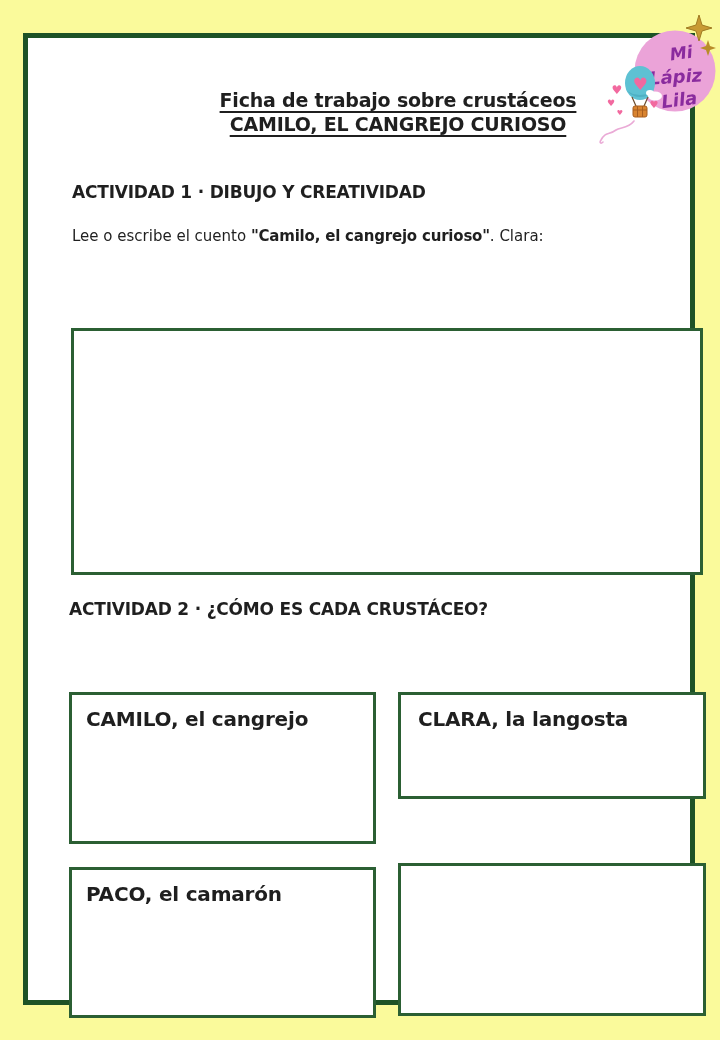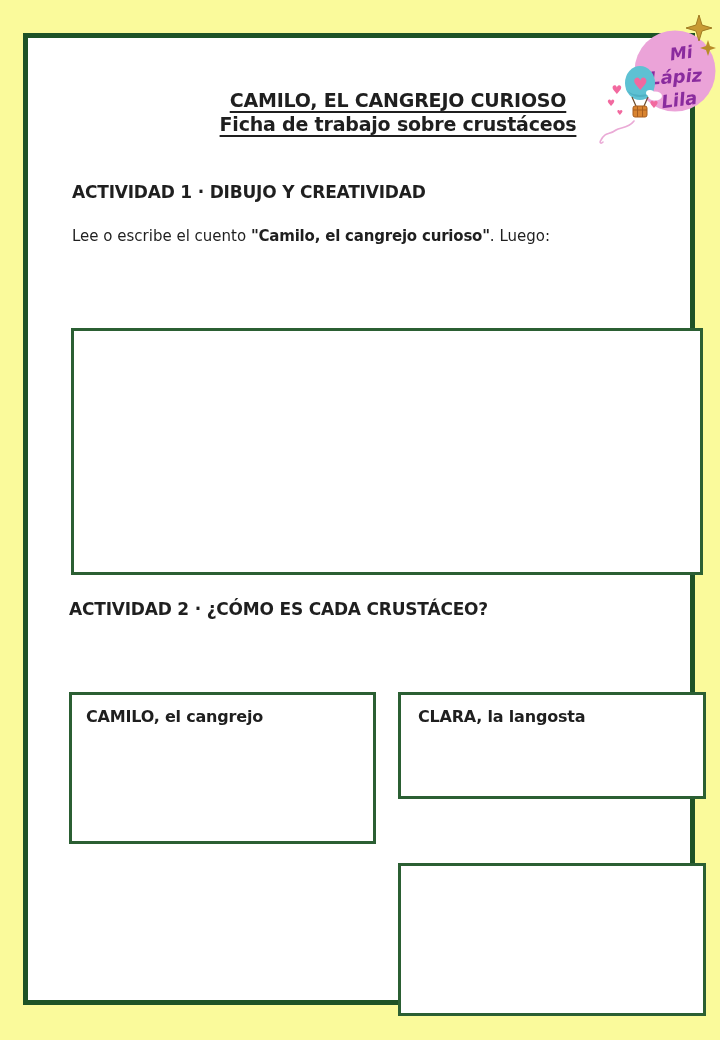--- a/index.html
+++ b/index.html
@@ -41,58 +41,61 @@
 
   .draw-box { position:absolute; background:#ffffff; border:3px solid #2b5f33; }
   #main-drawing-box { left:43px; top:290px; width:632px; height:247px; }
   #box-camilo { left:41px;  top:654px; width:307px; height:152px; }
   #box-clara  { left:370px; top:654px; width:308px; height:107px; }
   #box-paco   { left:41px;  top:829px; width:307px; height:151px; }
   #box-empty  { left:370px; top:825px; width:308px; height:153px; }
 
   .box-label {
     display:block; padding:12px 14px 0 14px;
-    font-weight:bold; font-size:16px; letter-spacing:-0.2px;
+    font-weight:bold; font-size:20px; letter-spacing:-0.2px;
   }
   #box-clara .box-label { padding-left:17px; }
 
   #logo { position:absolute; left:592px; top:3px; width:126px; height:145px; }
   .logo-text {
     font-family:"DejaVu Sans","Liberation Sans",sans-serif;
     font-weight:bold; font-style:italic; fill:#8a2b9e;
   }
 </style>
 </head>
 <body>
 
 <div id="canvas">
 
   <div class="page">
 
     <div class="header">
+      <div class="tline">Ficha de trabajo sobre crustáceos</div>
       <div class="tline">CAMILO, EL CANGREJO CURIOSO</div>
-      <div class="tline">Ficha de trabajo sobre crustáceos</div>
     </div>
 
     <div class="h-act" id="act1-heading">ACTIVIDAD 1 · DIBUJO Y CREATIVIDAD</div>
 
     <div class="bodytext" id="act1-text">
-      <p class="intro"><span>Lee o escribe el cuento </span><span class="b">"Camilo, el cangrejo curioso"</span><span>. Luego:</span></p>
+      <p class="intro"><span>Lee o escribe el cuento </span><span class="b">"Camilo, el cangrejo curioso"</span><span>. Clara:</span></p>
     </div>
 
     <div class="draw-box" id="main-drawing-box"></div>
 
     <div class="h-act" id="act2-heading">ACTIVIDAD 2 · ¿CÓMO ES CADA CRUSTÁCEO?</div>
 
 
     <div class="draw-box" id="box-camilo">
       <span class="box-label">CAMILO, el cangrejo</span>
     </div>
     <div class="draw-box" id="box-clara">
       <span class="box-label">CLARA, la langosta</span>
+    </div>
+    <div class="draw-box" id="box-paco">
+      <span class="box-label">PACO, el camarón</span>
     </div>
     <div class="draw-box" id="box-empty">
       <span class="box-label"></span>
     </div>
 
   </div>
 
   <svg id="logo" viewBox="0 0 126 145" xmlns="http://www.w3.org/2000/svg">
 
     <g>

